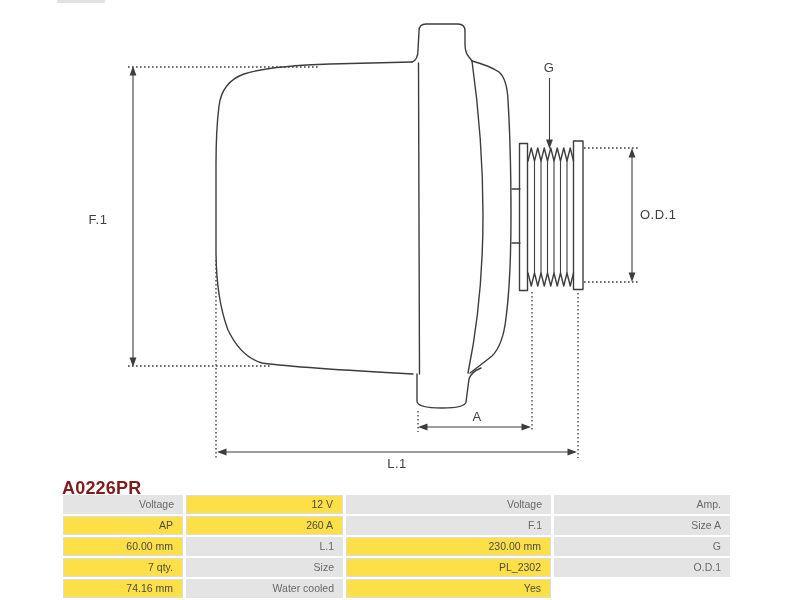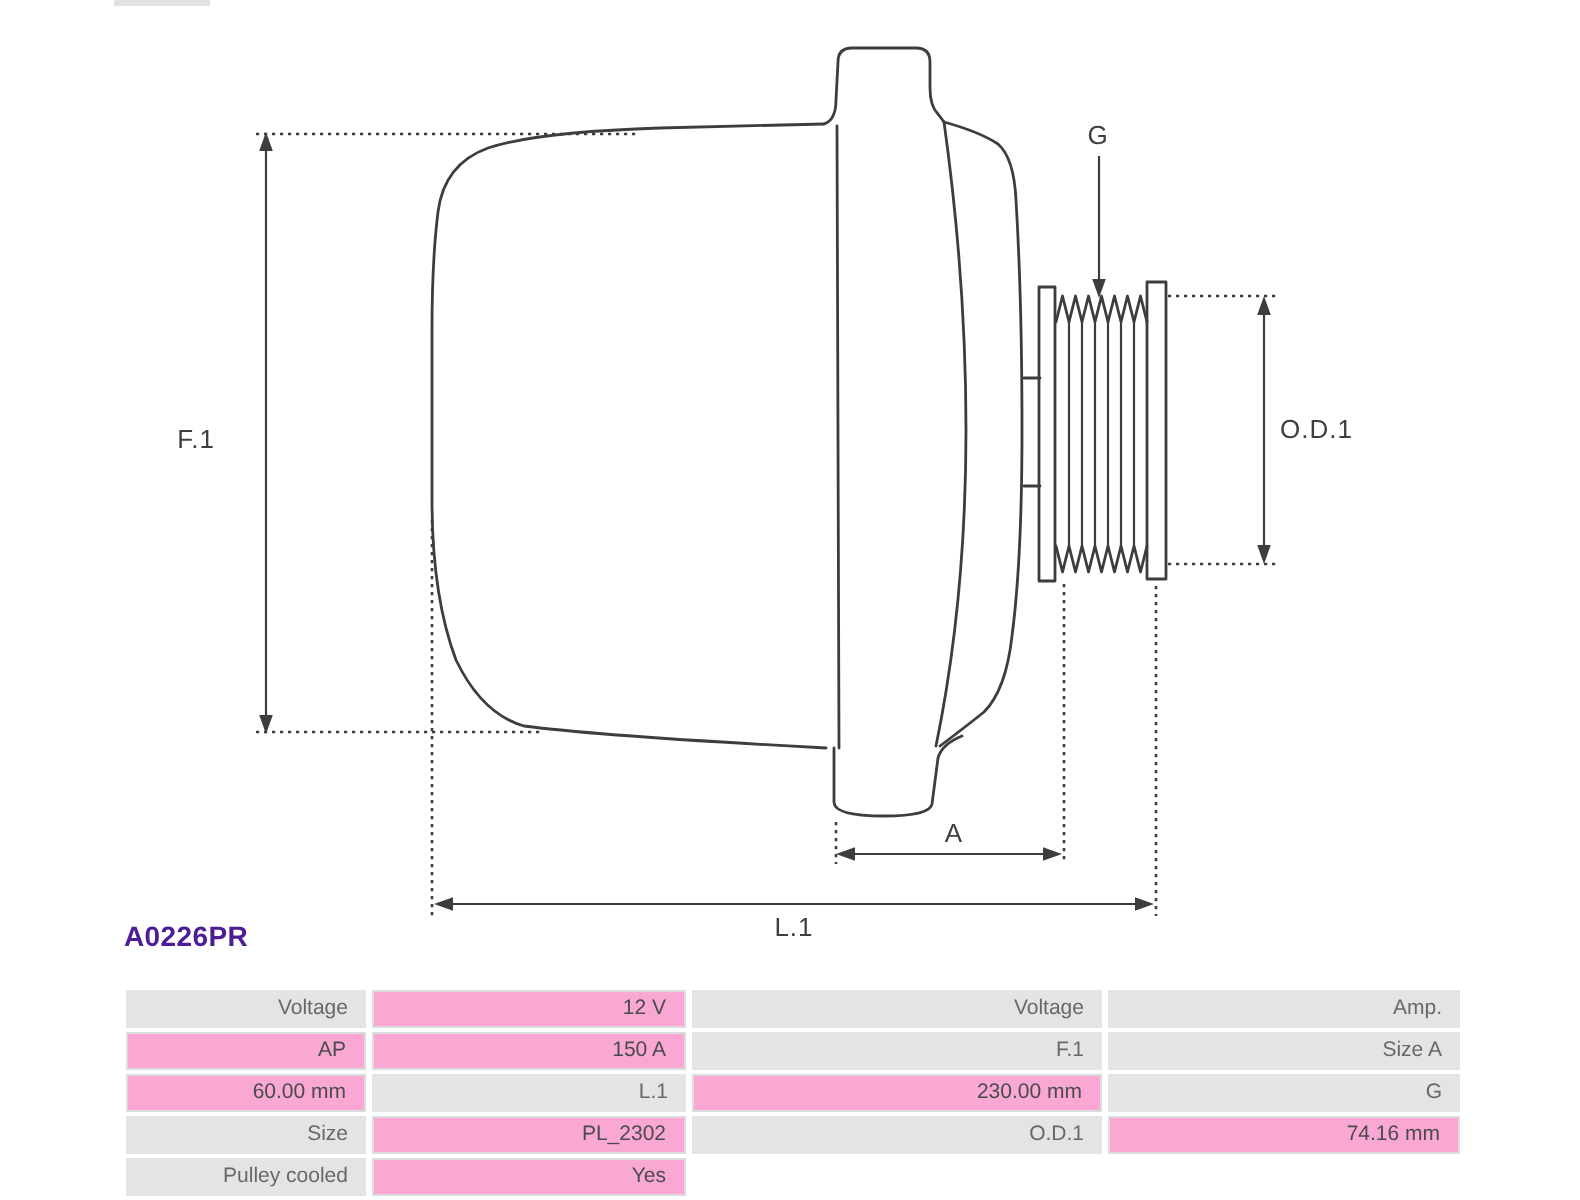--- a/index.html
+++ b/index.html
@@ -6,33 +6,33 @@
   body{
     width:790px;height:600px;background:#ffffff;position:relative;overflow:hidden;
     font-family:"Liberation Sans",sans-serif;
   }
   .logo-artifact{
     position:absolute;left:57px;top:0;width:48px;height:3px;
     background:#d6d6d6;opacity:.7;
   }
   .diagram-wrap{position:absolute;left:0;top:0;width:790px;height:475px;}
   .part-number{
-    position:absolute;left:62px;top:460px;
-    font-size:14px;font-weight:bold;letter-spacing:.2px;color:#4c1d95;
+    position:absolute;left:62px;top:478px;
+    font-size:18px;font-weight:bold;letter-spacing:.2px;color:#7f1d1d;
   }
   .spec-table{
     position:absolute;left:63px;top:495px;
     display:grid;
     grid-template-columns:120px 157px 205px 176px;
     column-gap:3px;row-gap:2px;
     font-size:10.5px;
   }
   .cell{height:19px;box-sizing:border-box;text-align:right;padding-right:9px;white-space:nowrap;overflow:hidden;}
   .lbl{background:#e4e4e4;color:#686868;line-height:19px;}
-  .val{background:#f9a8d4;border:1px solid #dcdcdc;color:#4b4b4b;line-height:17px;}
+  .val{background:#fde047;border:1px solid #dcdcdc;color:#4b4b4b;line-height:17px;}
   svg text{font-family:"Liberation Sans",sans-serif;font-size:13px;fill:#3f3f3f;letter-spacing:.5px;}
   .solid{fill:none;stroke:#3d3d3d;stroke-width:1.4;stroke-linejoin:round;stroke-linecap:round;}
   .dim{fill:none;stroke:#3d3d3d;stroke-width:1.1;}
   .dot{fill:none;stroke:#3d3d3d;stroke-width:1.3;stroke-dasharray:1.6 2.4;}
   .ah{fill:#3d3d3d;stroke:none;}
 </style>
 </head>
 <body>
 
 <div class="logo-artifact"></div>
@@ -115,29 +115,30 @@
 
 <div class="part-number">A0226PR</div>
 
 <div class="spec-table">
   <div class="cell lbl">Voltage</div>
   <div class="cell val">12 V</div>
   <div class="cell lbl">Voltage</div>
   <div class="cell lbl">Amp.</div>
 
   <div class="cell val">AP</div>
-  <div class="cell val">150 A</div>
+  <div class="cell val">260 A</div>
   <div class="cell lbl">F.1</div>
 
   <div class="cell lbl">Size A</div>
   <div class="cell val">60.00 mm</div>
   <div class="cell lbl">L.1</div>
   <div class="cell val">230.00 mm</div>
 
   <div class="cell lbl">G</div>
+  <div class="cell val">7 qty.</div>
   <div class="cell lbl">Size</div>
   <div class="cell val">PL_2302</div>
 
   <div class="cell lbl">O.D.1</div>
   <div class="cell val">74.16 mm</div>
-  <div class="cell lbl">Pulley cooled</div>
+  <div class="cell lbl">Water cooled</div>
   <div class="cell val">Yes</div>
 </div>
 
 </body></html>

